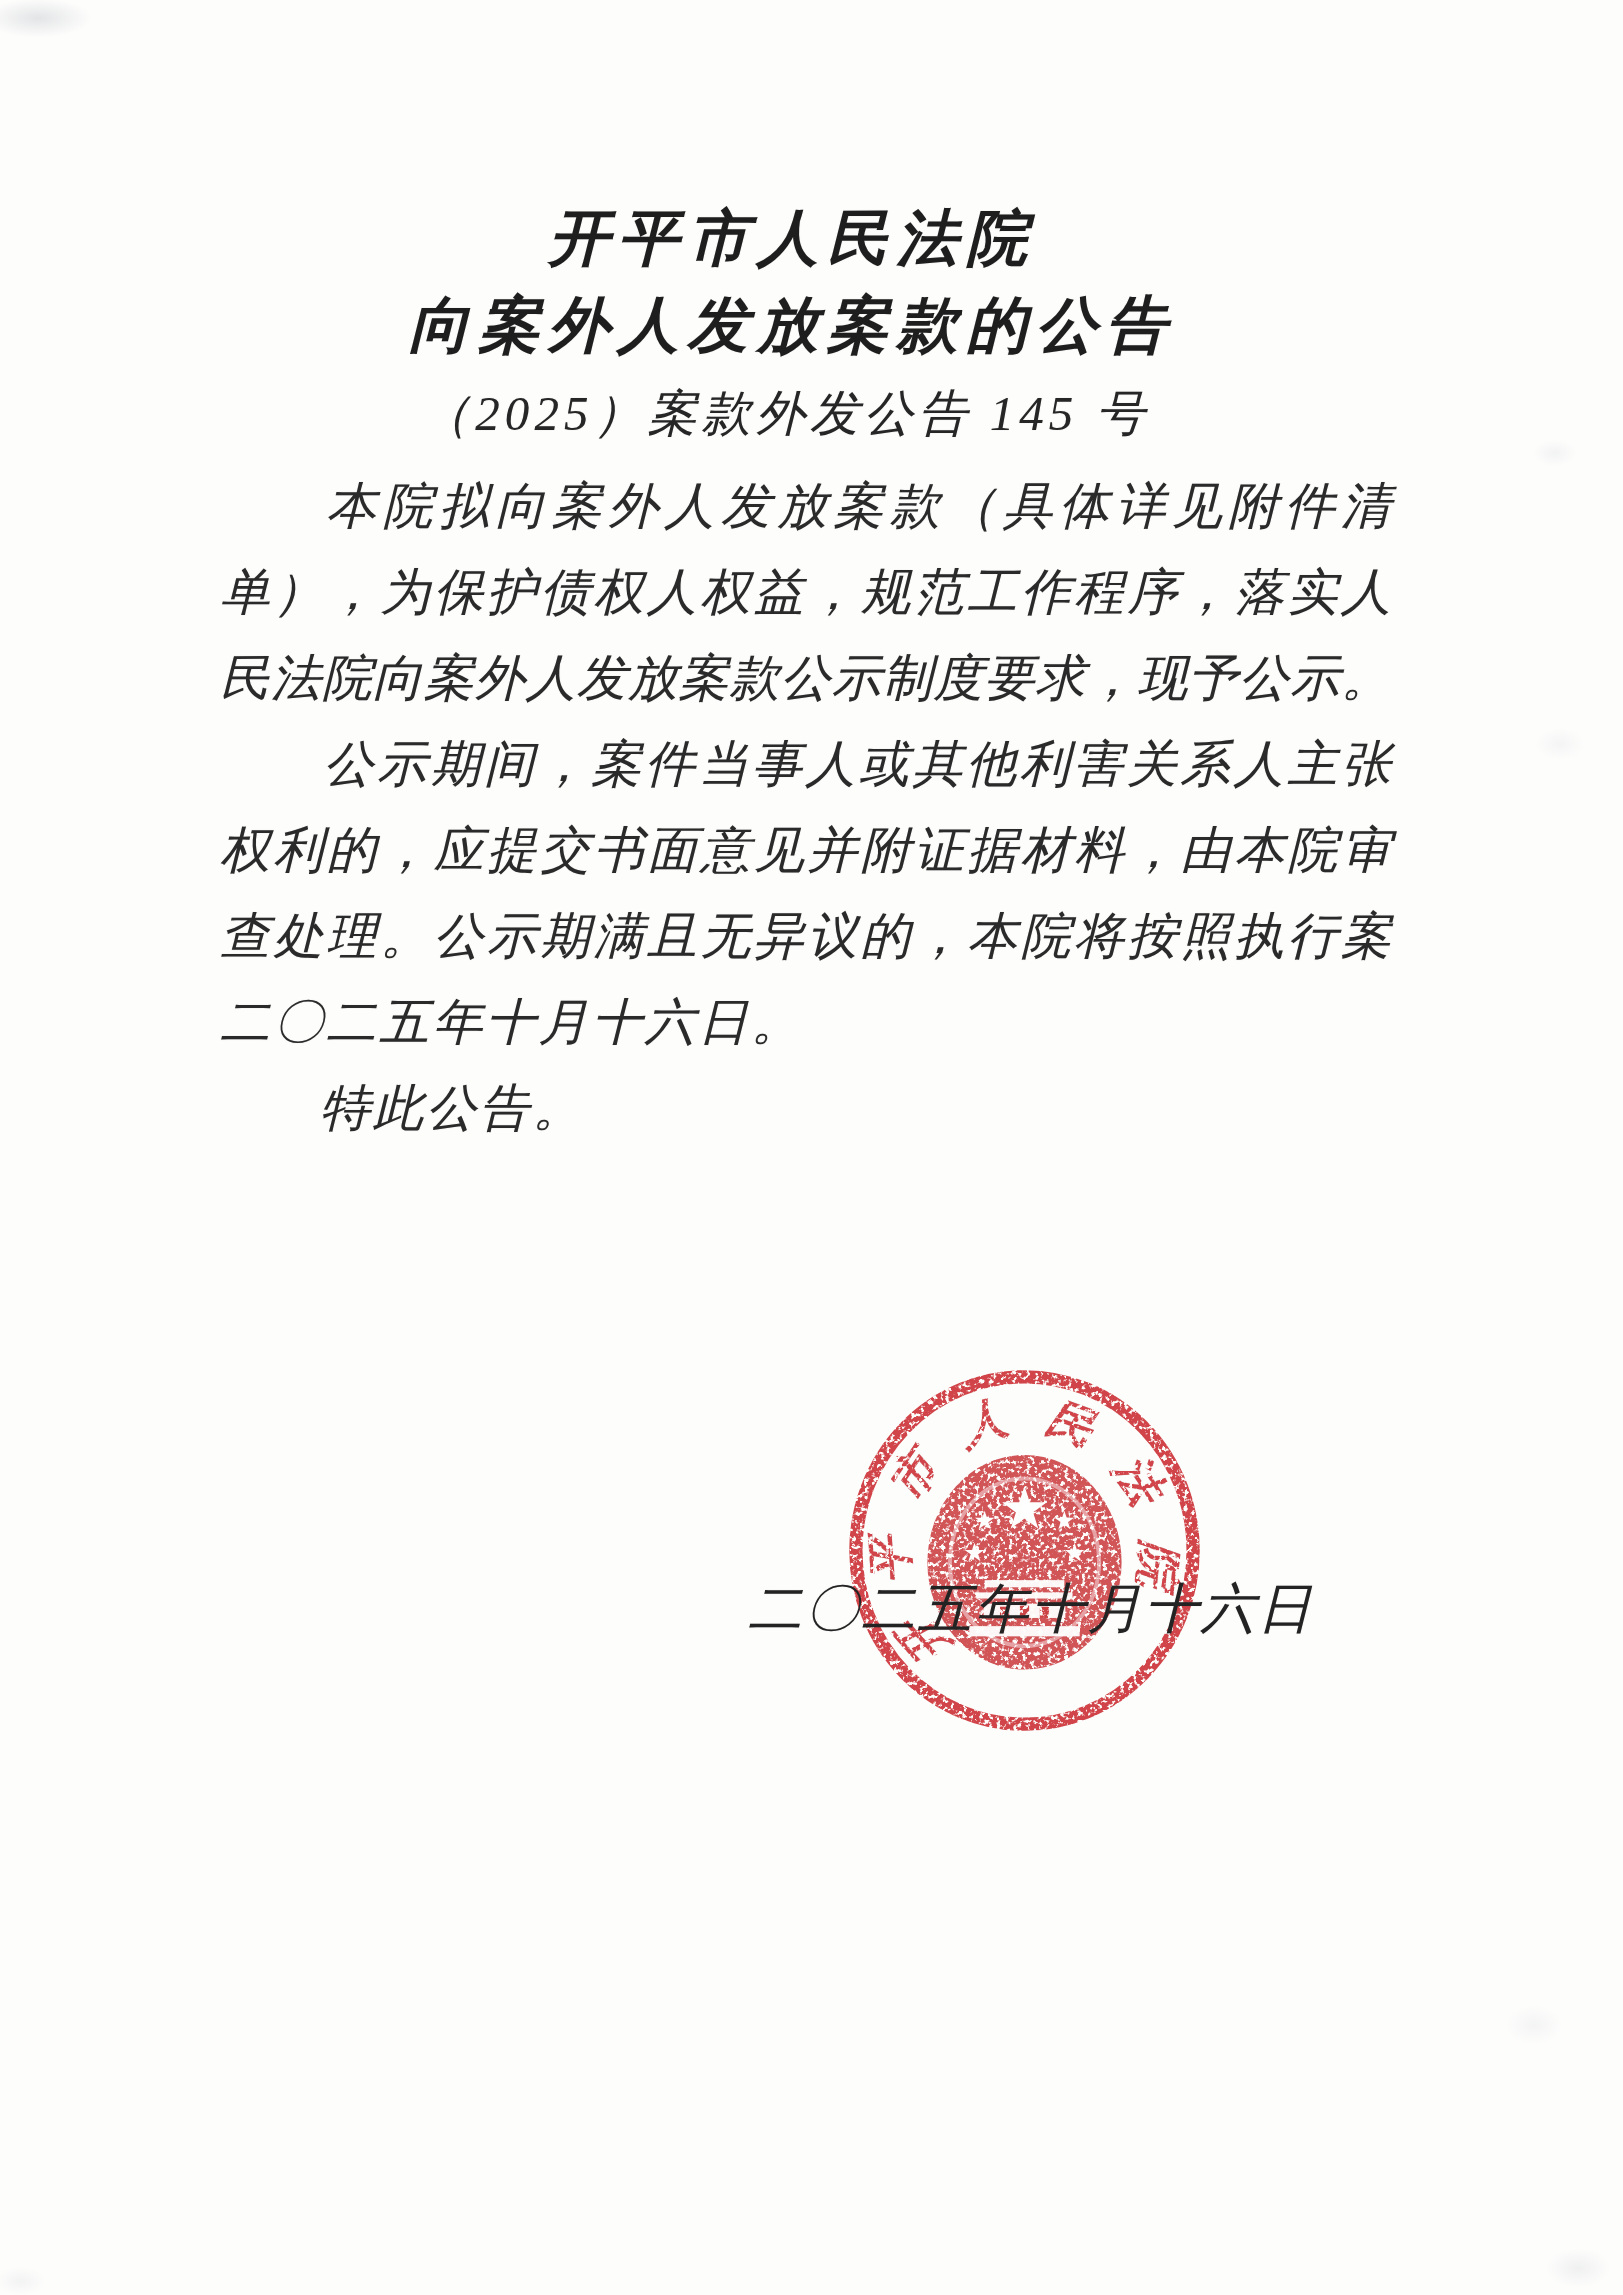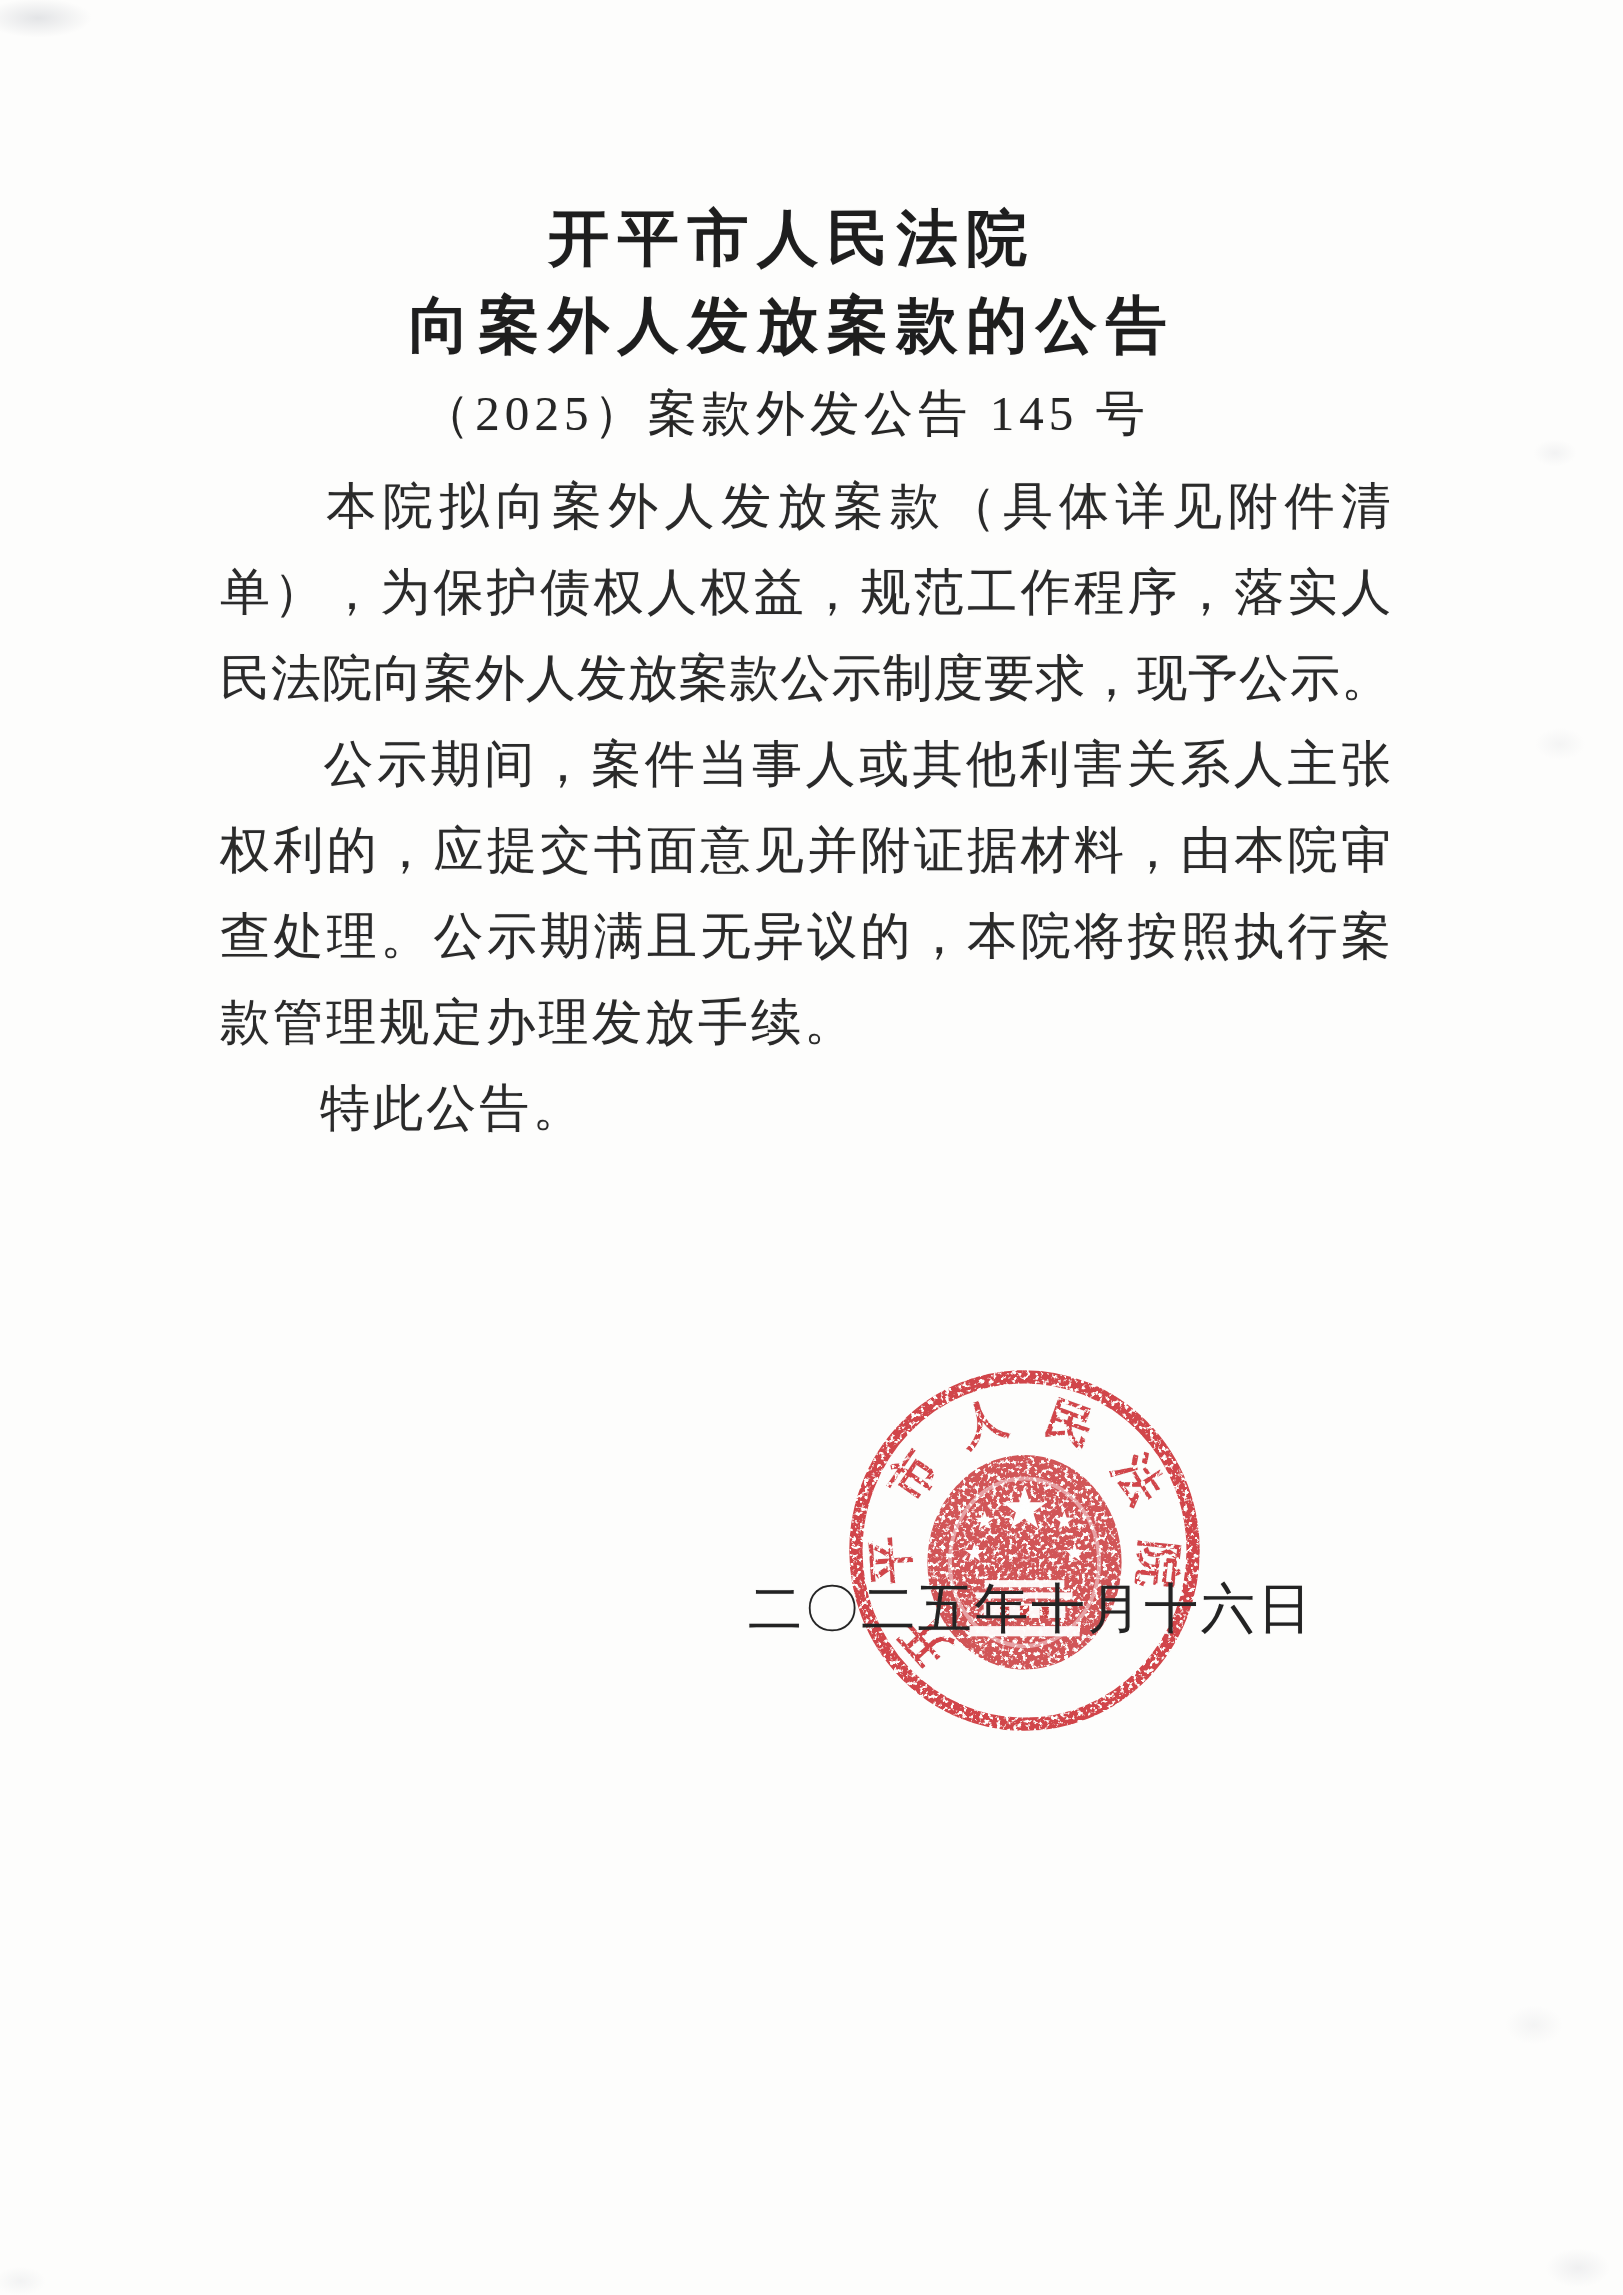--- a/index.html
+++ b/index.html
@@ -8,20 +8,21 @@
     position:relative;width:1623px;height:2295px;overflow:hidden;color:#262626;
     background-color:#fdfdfc;
     background-image:
       radial-gradient(ellipse 77px 28px at 38px 18px, rgba(185,188,195,.38), transparent 70%),
       radial-gradient(ellipse 31px 19.4px at 1555px 453px, rgba(200,202,208,.20), transparent 70%),
       radial-gradient(ellipse 36px 23px at 1560px 744px, rgba(203,205,210,.18), transparent 70%),
       radial-gradient(ellipse 41px 28px at 1534px 2025px, rgba(200,202,208,.18), transparent 70%),
       radial-gradient(ellipse 46px 28px at 1578px 2268px, rgba(196,198,204,.24), transparent 70%),
       radial-gradient(ellipse 36px 20.5px at 20.5px 2281px, rgba(200,202,208,.20), transparent 70%);
     text-shadow:0 0 1px rgba(70,70,70,.28);
+    font-style:italic;
   }
   .title-block{position:absolute;left:0;right:0;top:195px;text-align:center;transform:translateX(-19.4px);}
   .title-line{font-size:61px;line-height:87px;font-weight:bold;letter-spacing:8.7px;color:#1e1e1e;white-space:nowrap;}
   .case-line{
     position:absolute;left:220px;top:385px;width:1171px;box-sizing:border-box;
     text-align:center;padding-right:40px;font-size:49px;line-height:57px;letter-spacing:5.1px;white-space:nowrap;
   }
   .body-block{position:absolute;left:220px;top:463px;width:1171px;}
   .body-line{height:86px;font-size:50px;color:#2a2a2a;}
   .body-line.justify{display:flex;justify-content:space-between;align-items:center;}
@@ -182,21 +183,21 @@
         <span>，</span>
         <span>本</span>
         <span>院</span>
         <span>将</span>
         <span>按</span>
         <span>照</span>
         <span>执</span>
         <span>行</span>
         <span>案</span>
       </div>
-      <div class="body-line plainline"><span>款管理规定办理发放手续。</span></div>
+      <div class="body-line plainline"><span>二〇二五年十月十六日。</span></div>
       <div class="body-line plainline"><span class="indent"></span><span>特此公告。</span></div>
     </div>
 
   <svg class="stamp" viewBox="0 0 760 820" xmlns="http://www.w3.org/2000/svg">
     <defs>
       <filter id="grain" x="-10%" y="-10%" width="120%" height="120%">
         <feTurbulence type="fractalNoise" baseFrequency="0.12" numOctaves="3" seed="7" result="n"></feTurbulence>
         <feColorMatrix in="n" type="matrix" values="0 0 0 0 0  0 0 0 0 0  0 0 0 0 0  0 0 0 7 -2.3" result="a"></feColorMatrix>
         <feComposite in="SourceGraphic" in2="a" operator="in"></feComposite>
       </filter>

